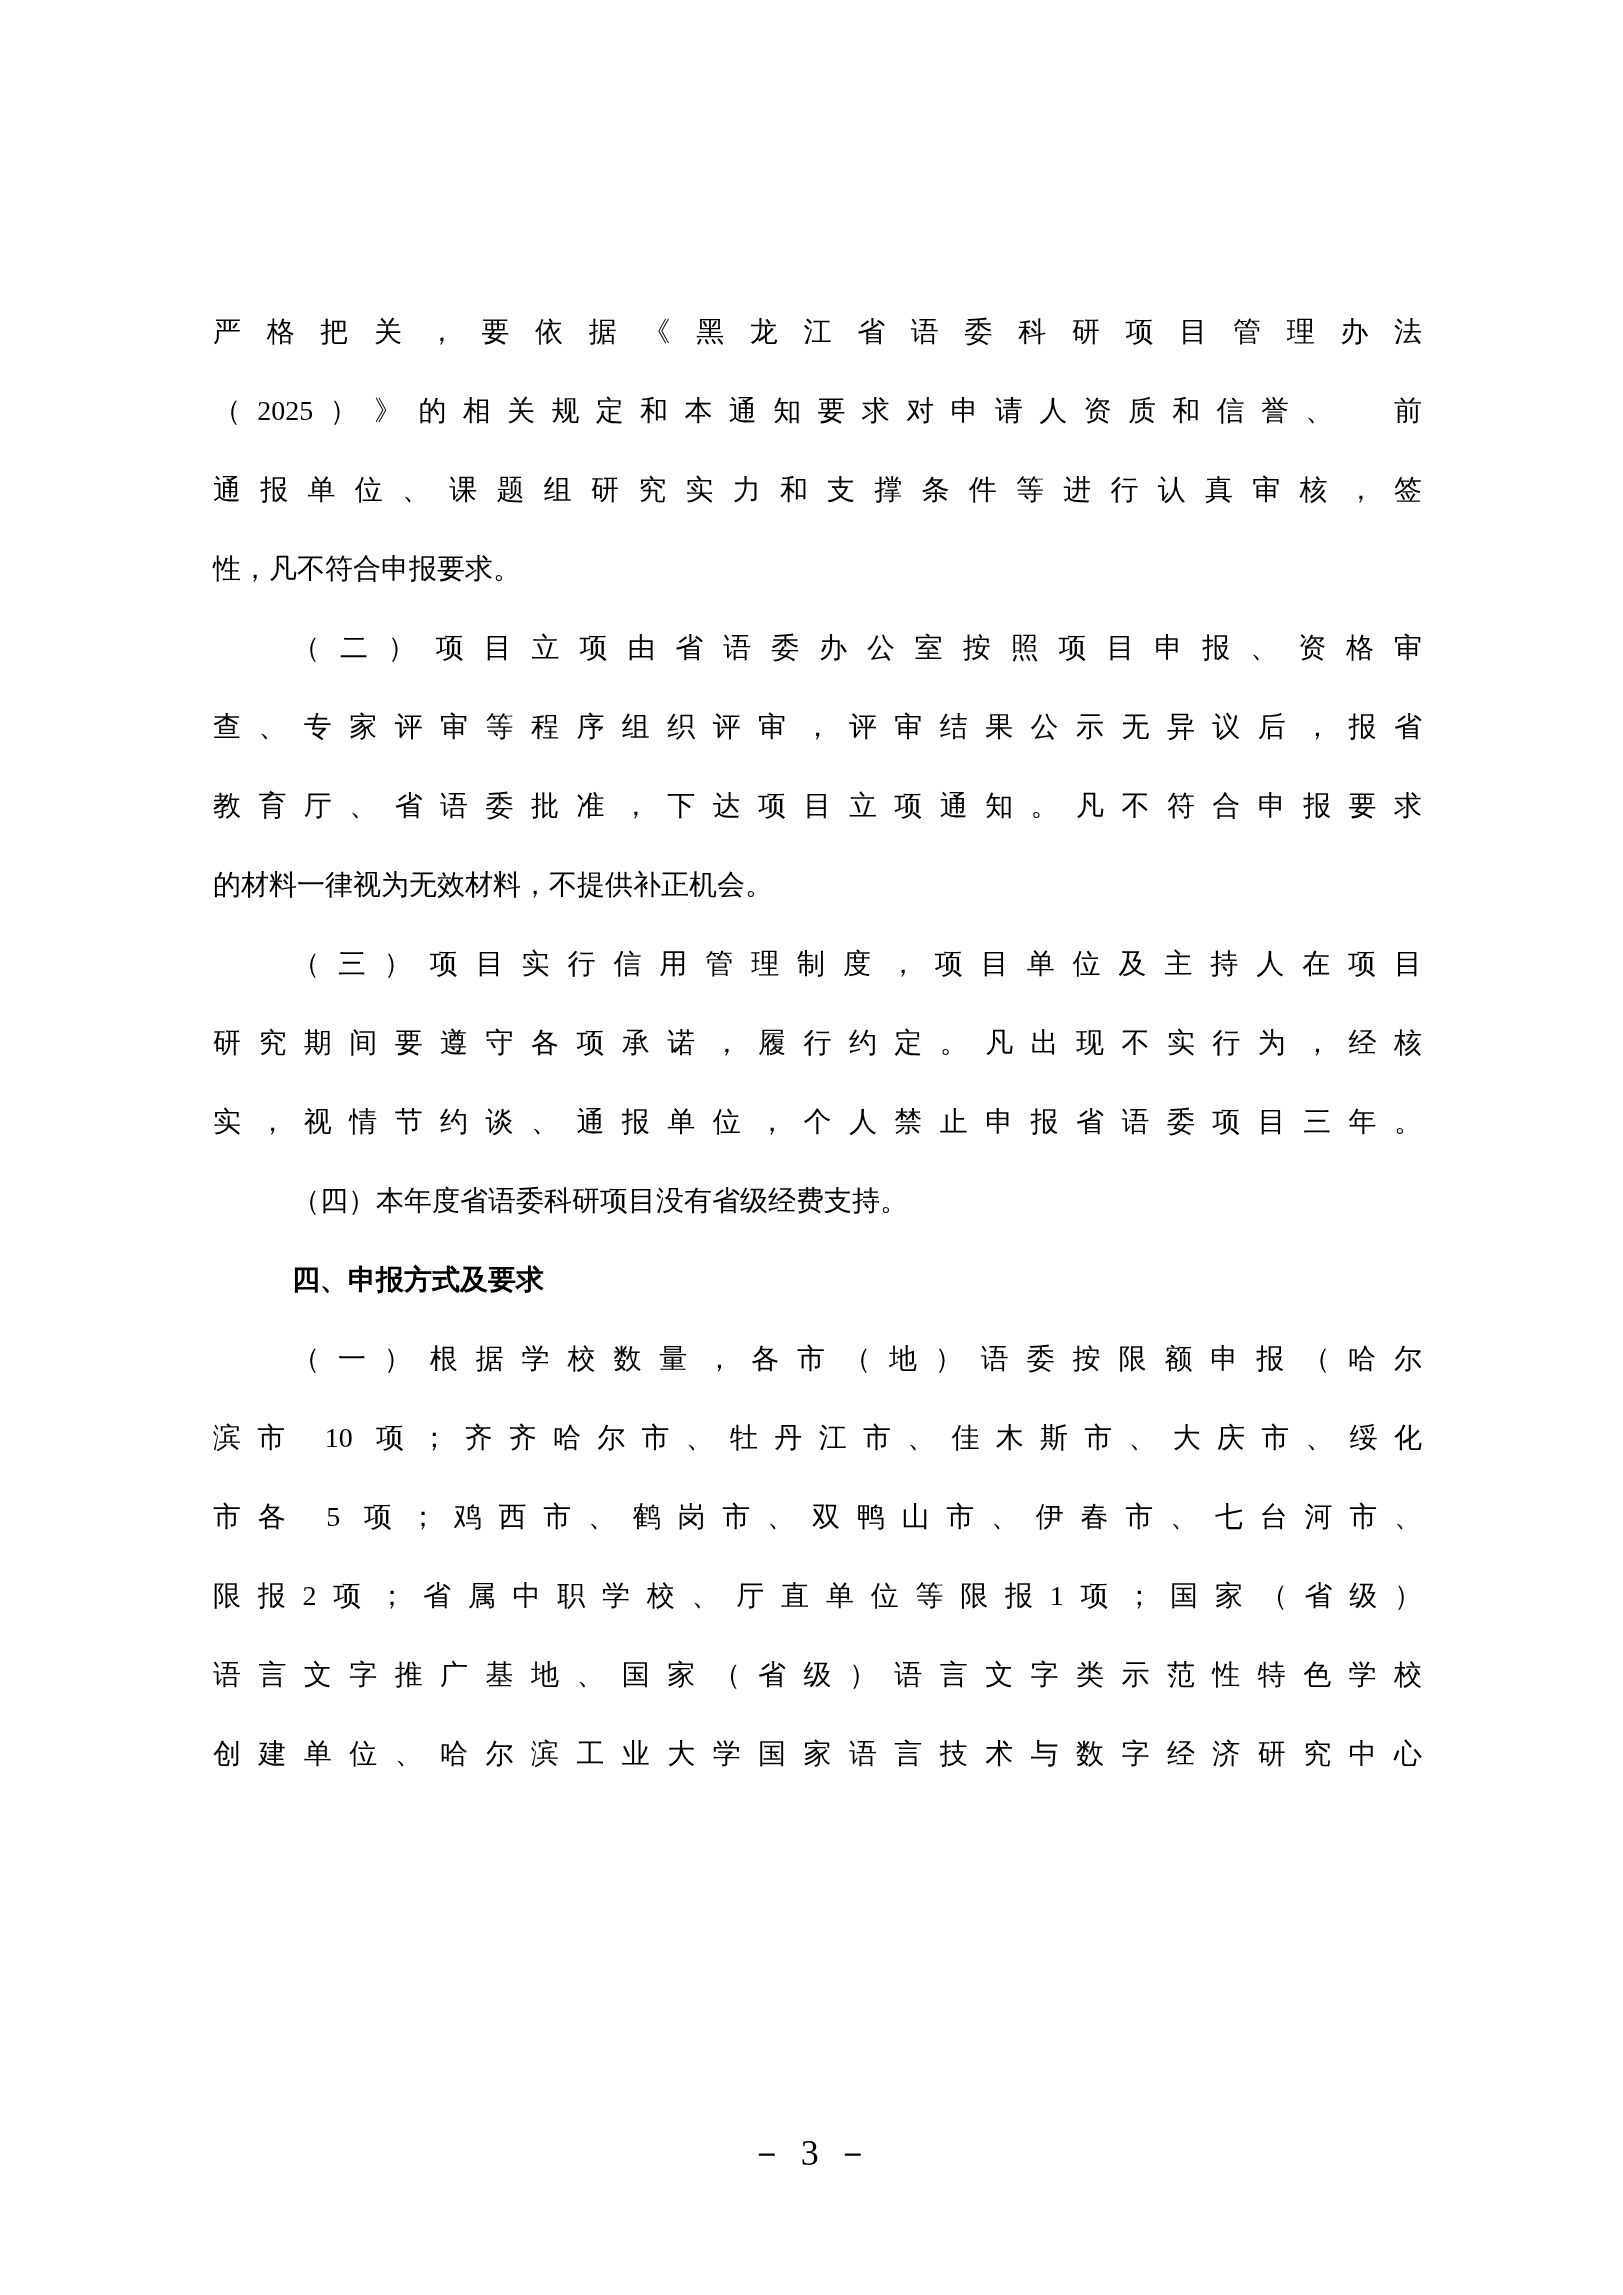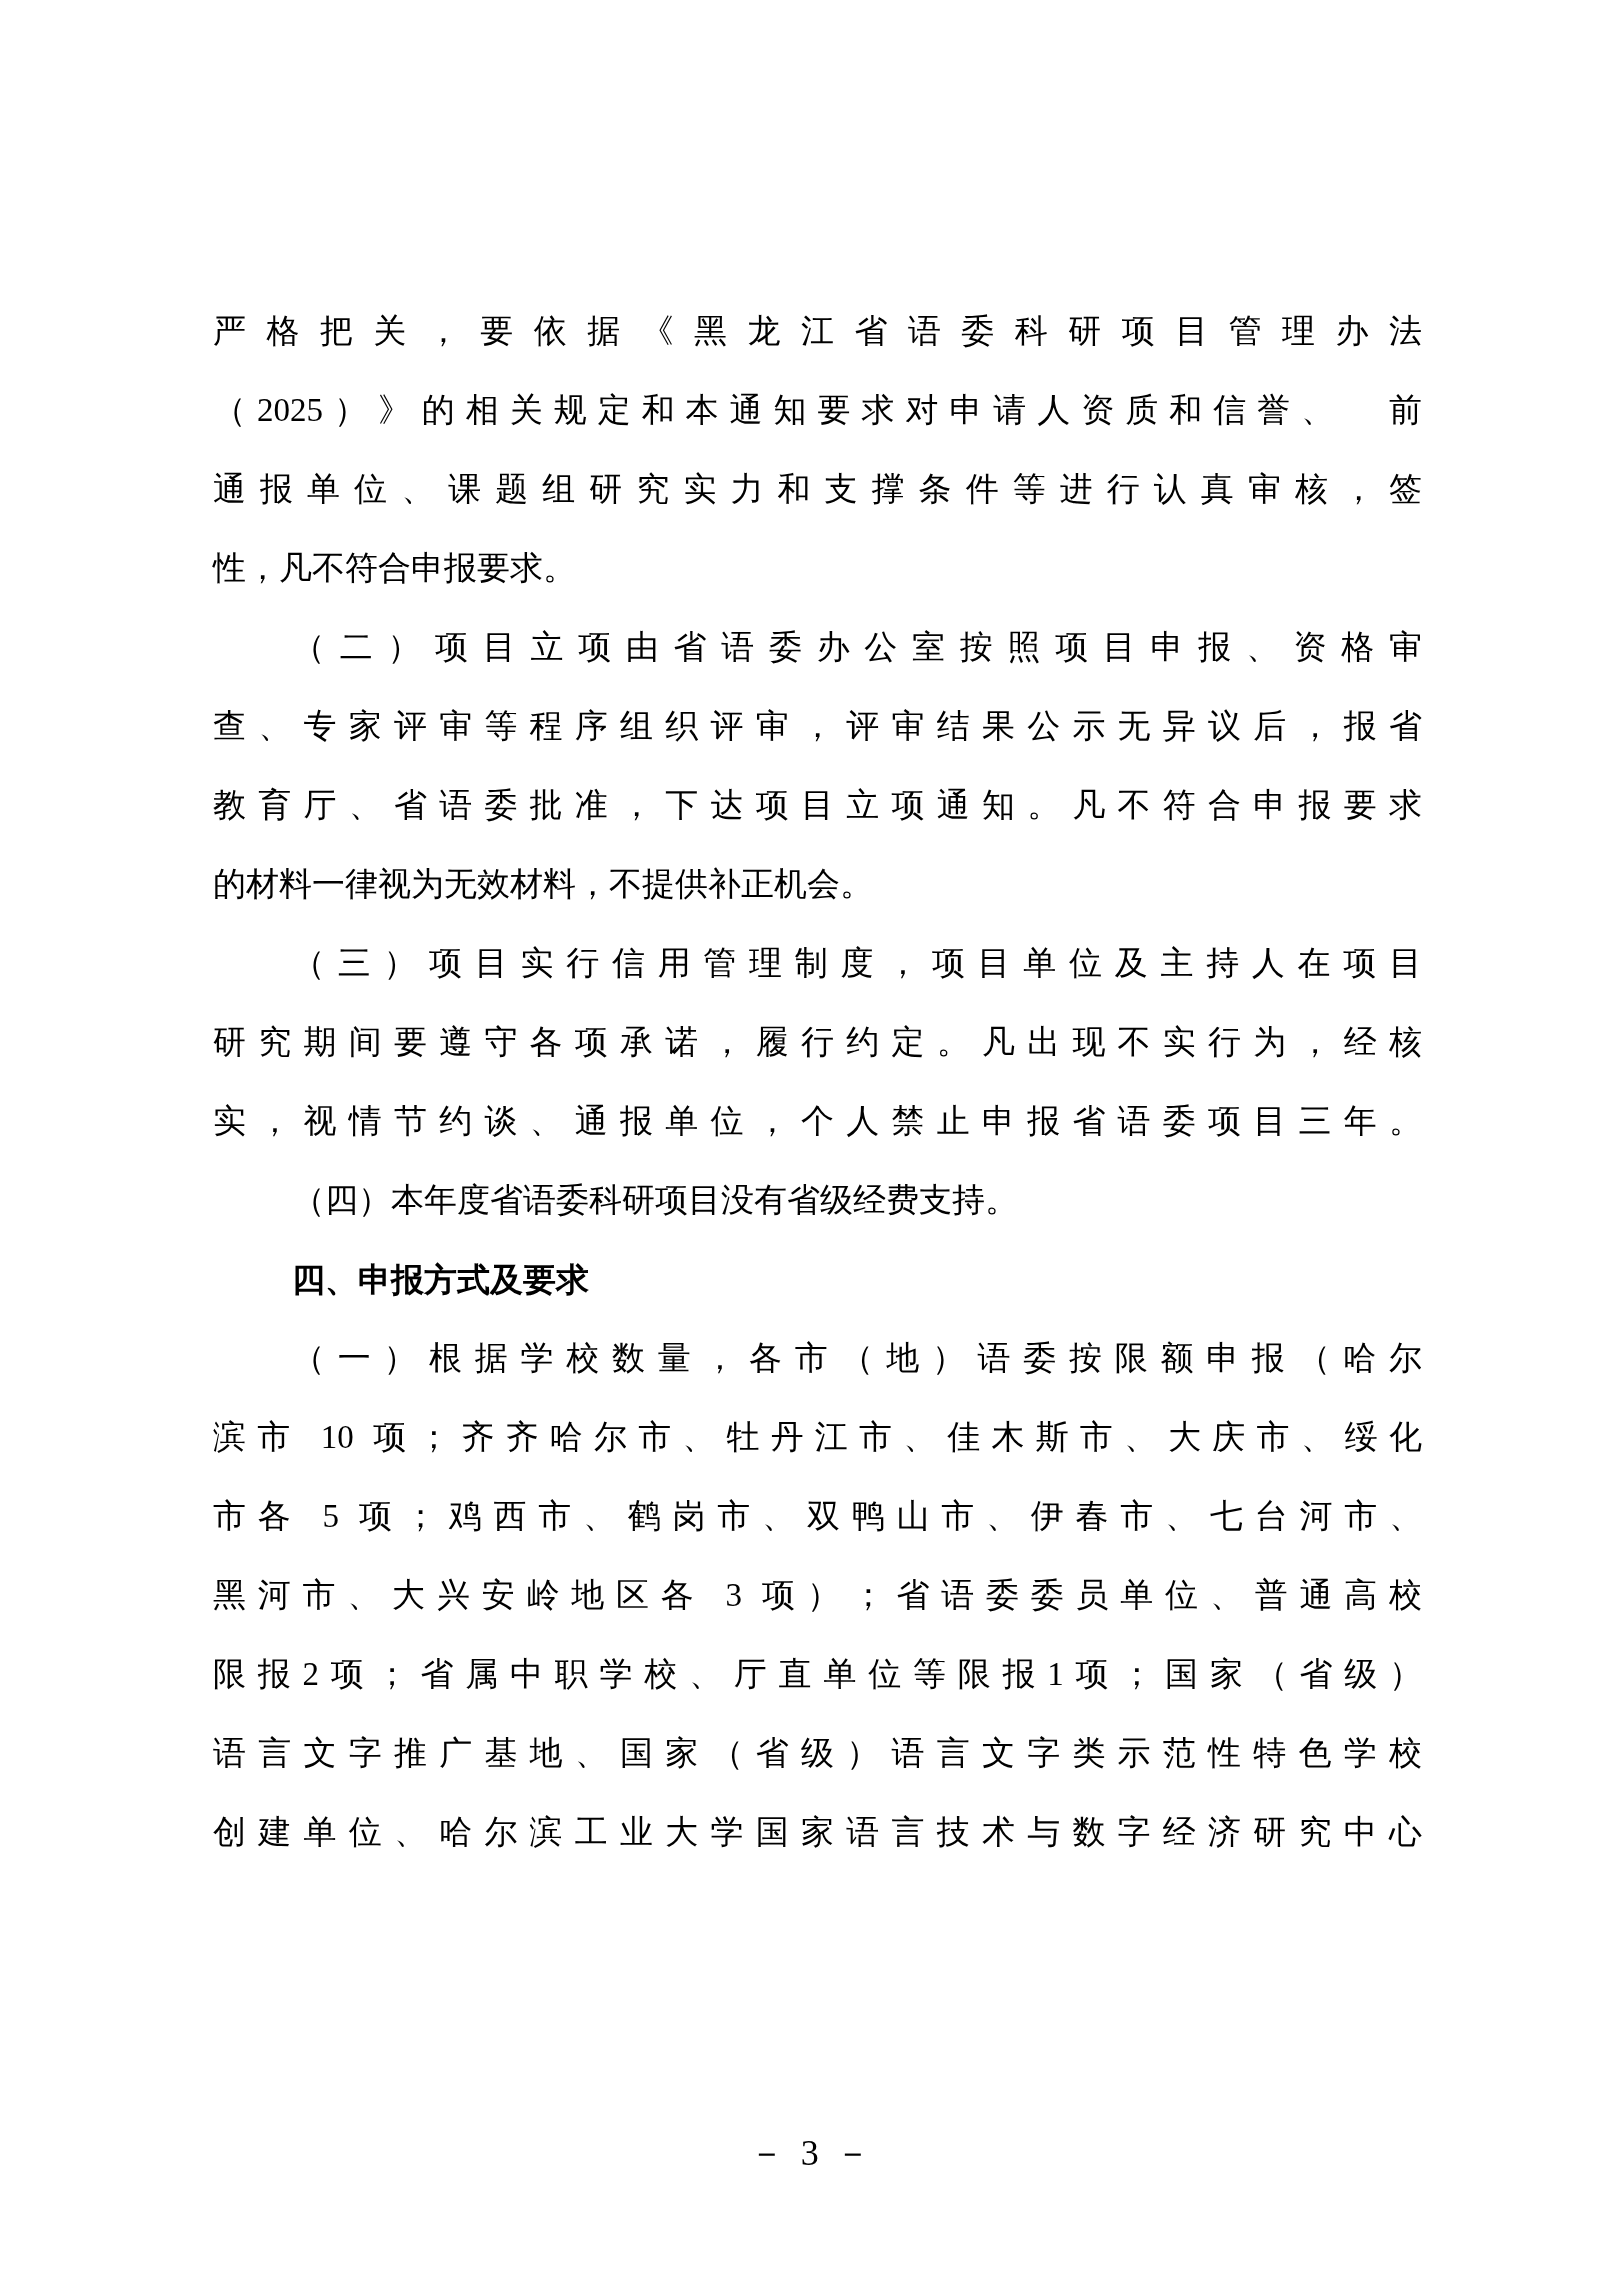--- a/index.html
+++ b/index.html
@@ -17,21 +17,21 @@
     font-family: "Liberation Serif", "DejaVu Serif", serif;
     overflow: hidden;
   }
   .content {
     position: absolute;
     left: 213px;
     top: 292px;
     width: 1209px;
   }
   .line {
-    font-size: 33px;
+    font-size: 28px;
     height: 79px;
     line-height: 79px;
     white-space: normal;
     text-align: left;
   }
   .line.justify {
     text-align: justify;
     text-align-last: justify;
   }
   .line.indent {
@@ -69,21 +69,20 @@
       <div class="line justify">教育厅、省语委批准，下达项目立项通知。凡不符合申报要求</div>
       <div class="line">的材料一律视为无效材料，不提供补正机会。</div>
       <div class="line justify indent">（三）项目实行信用管理制度，项目单位及主持人在项目</div>
       <div class="line justify">研究期间要遵守各项承诺，履行约定。凡出现不实行为，经核</div>
       <div class="line justify">实，视情节约谈、通报单位，个人禁止申报省语委项目三年。</div>
       <div class="line indent">（四）本年度省语委科研项目没有省级经费支持。</div>
       <div class="line indent heading">四、申报方式及要求</div>
       <div class="line justify indent">（一）根据学校数量，各市（地）语委按限额申报（哈尔</div>
       <div class="line justify">滨市 10 项；齐齐哈尔市、牡丹江市、佳木斯市、大庆市、绥化</div>
       <div class="line justify">市各 5 项；鸡西市、鹤岗市、双鸭山市、伊春市、七台河市、</div>
-      <div class="line justify">黑河市、大兴安岭地区各 3 项）；省语委委员单位、普通高校</div>
       <div class="line justify">限报2项；省属中职学校、厅直单位等限报1项；国家（省级）</div>
       <div class="line justify">语言文字推广基地、国家（省级）语言文字类示范性特色学校</div>
       <div class="line justify">创建单位、哈尔滨工业大学国家语言技术与数字经济研究中心</div>
     </main>
   <footer class="footer">
     <span class="page-number">－ 3 －</span>
   </footer>
 </div>
 
 

